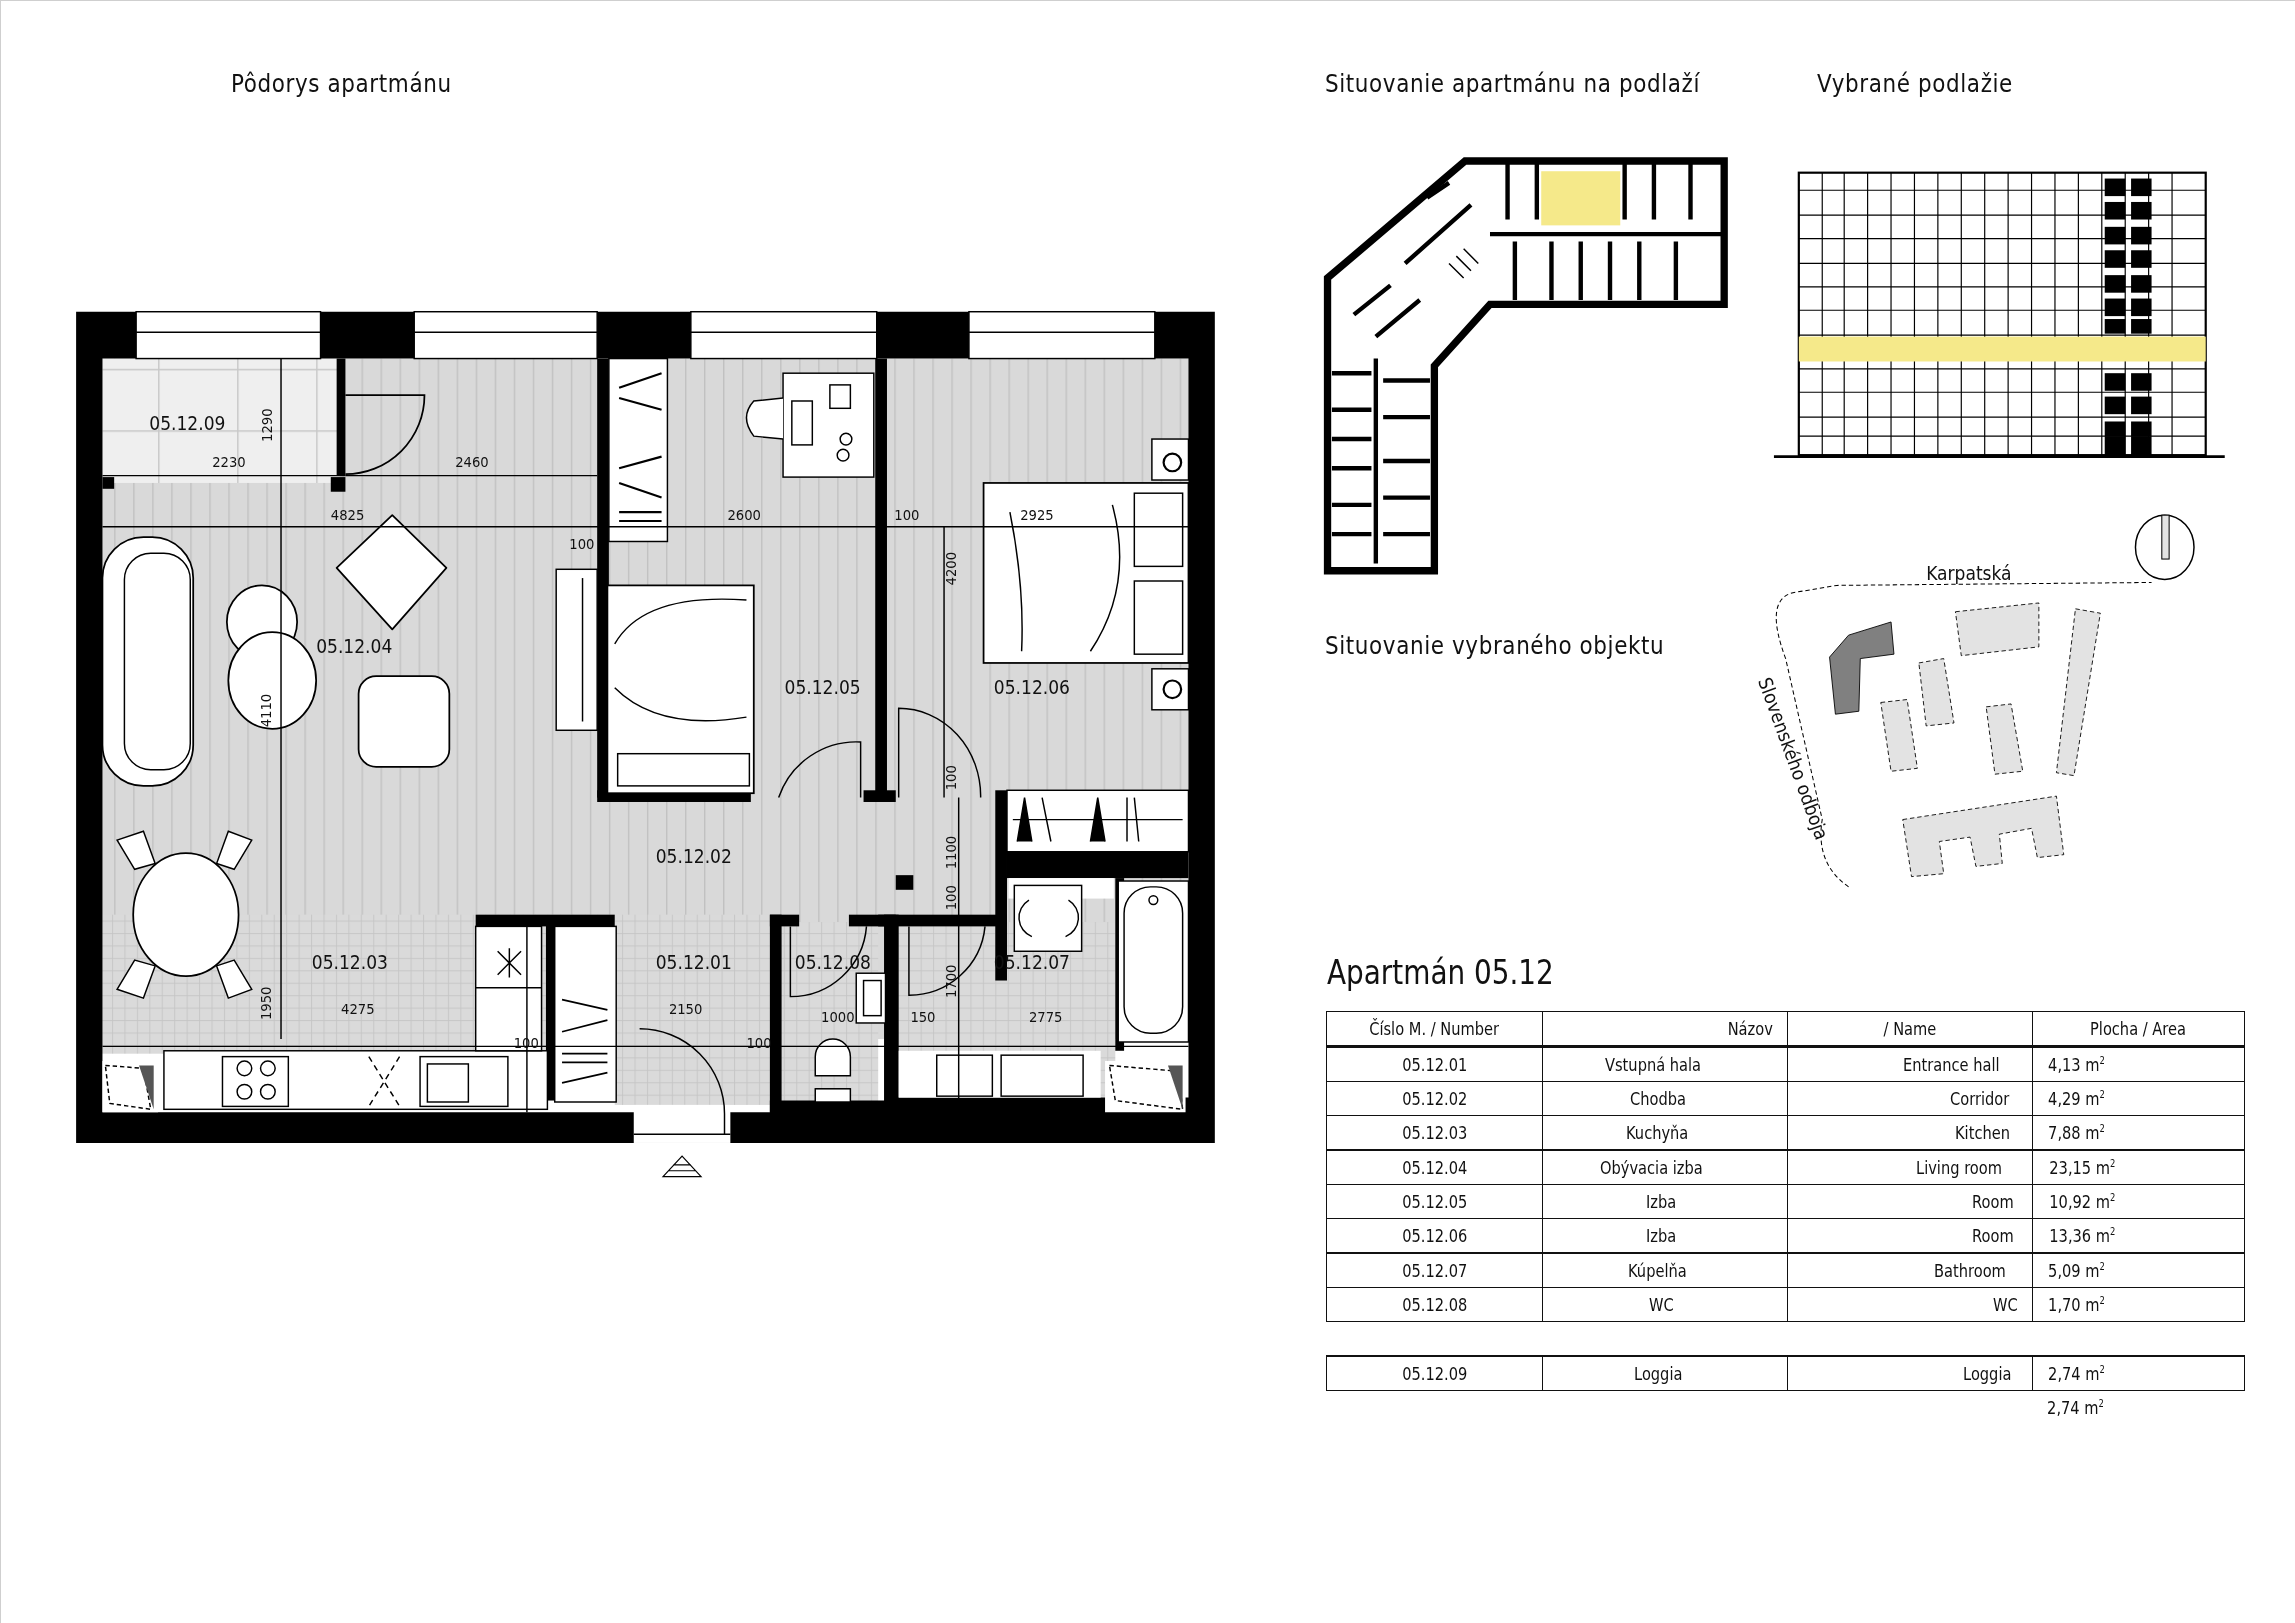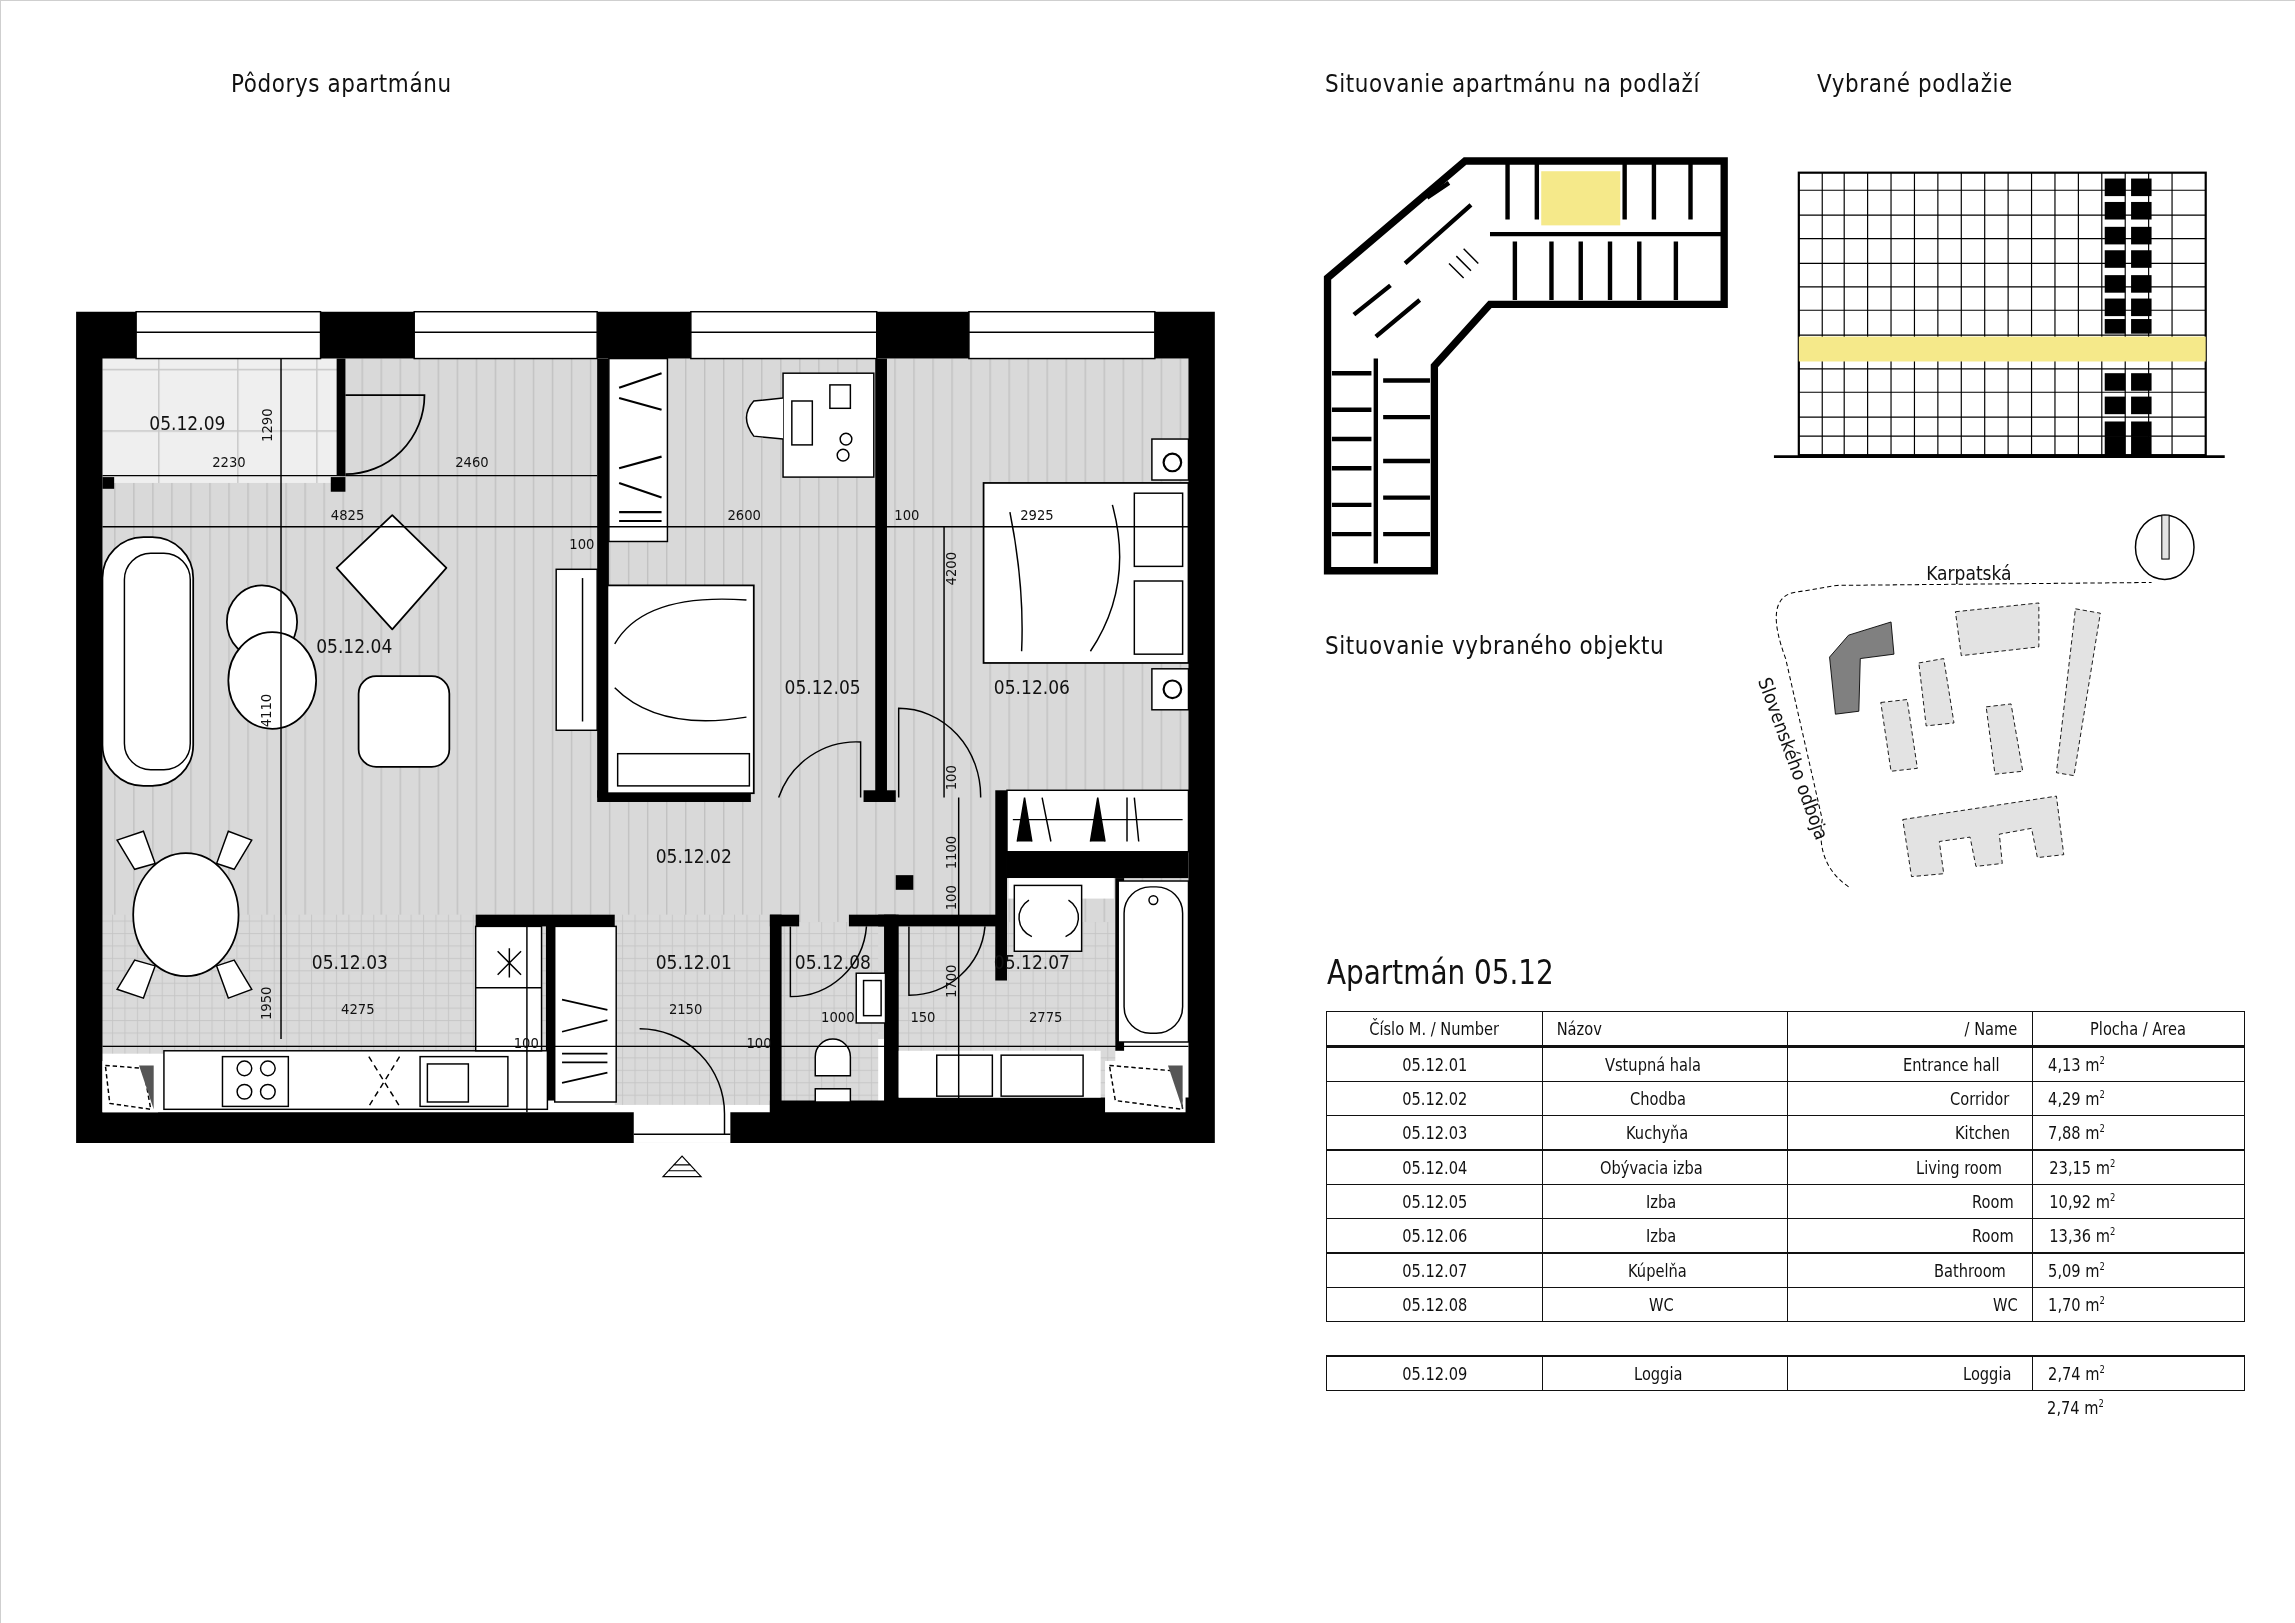--- a/index.html
+++ b/index.html
@@ -304,22 +304,22 @@
     </g>
   </g>
 </svg>
 
 <div class="apt-title">Apartmán 05.12</div>
 
 <table class="rooms">
   <thead>
     <tr>
       <th class="c-num"><span class="cond">Číslo M. / Number</span></th>
-      <th class="c-sk" style="text-align:left"><span class="cond">Názov</span></th>
-      <th class="c-en" style="text-align:right"><span class="cond">/ Name</span></th>
+      <th class="c-sk" style="text-align:right"><span class="cond">Názov</span></th>
+      <th class="c-en" style="text-align:center"><span class="cond">/ Name</span></th>
       <th class="c-area"><span class="cond">Plocha / Area</span></th>
     </tr>
   </thead>
   <tbody>
     <tr>
         <td class="c-num"><span class="cond">05.12.01</span></td>
         <td class="c-sk"><span class="cond-l">Vstupná hala</span></td>
         <td class="c-en"><span class="cond-l">Entrance hall</span></td>
         <td class="c-area"><span class="cond"><span>4,13 m</span><sup>2</sup></span></td>
       </tr>

